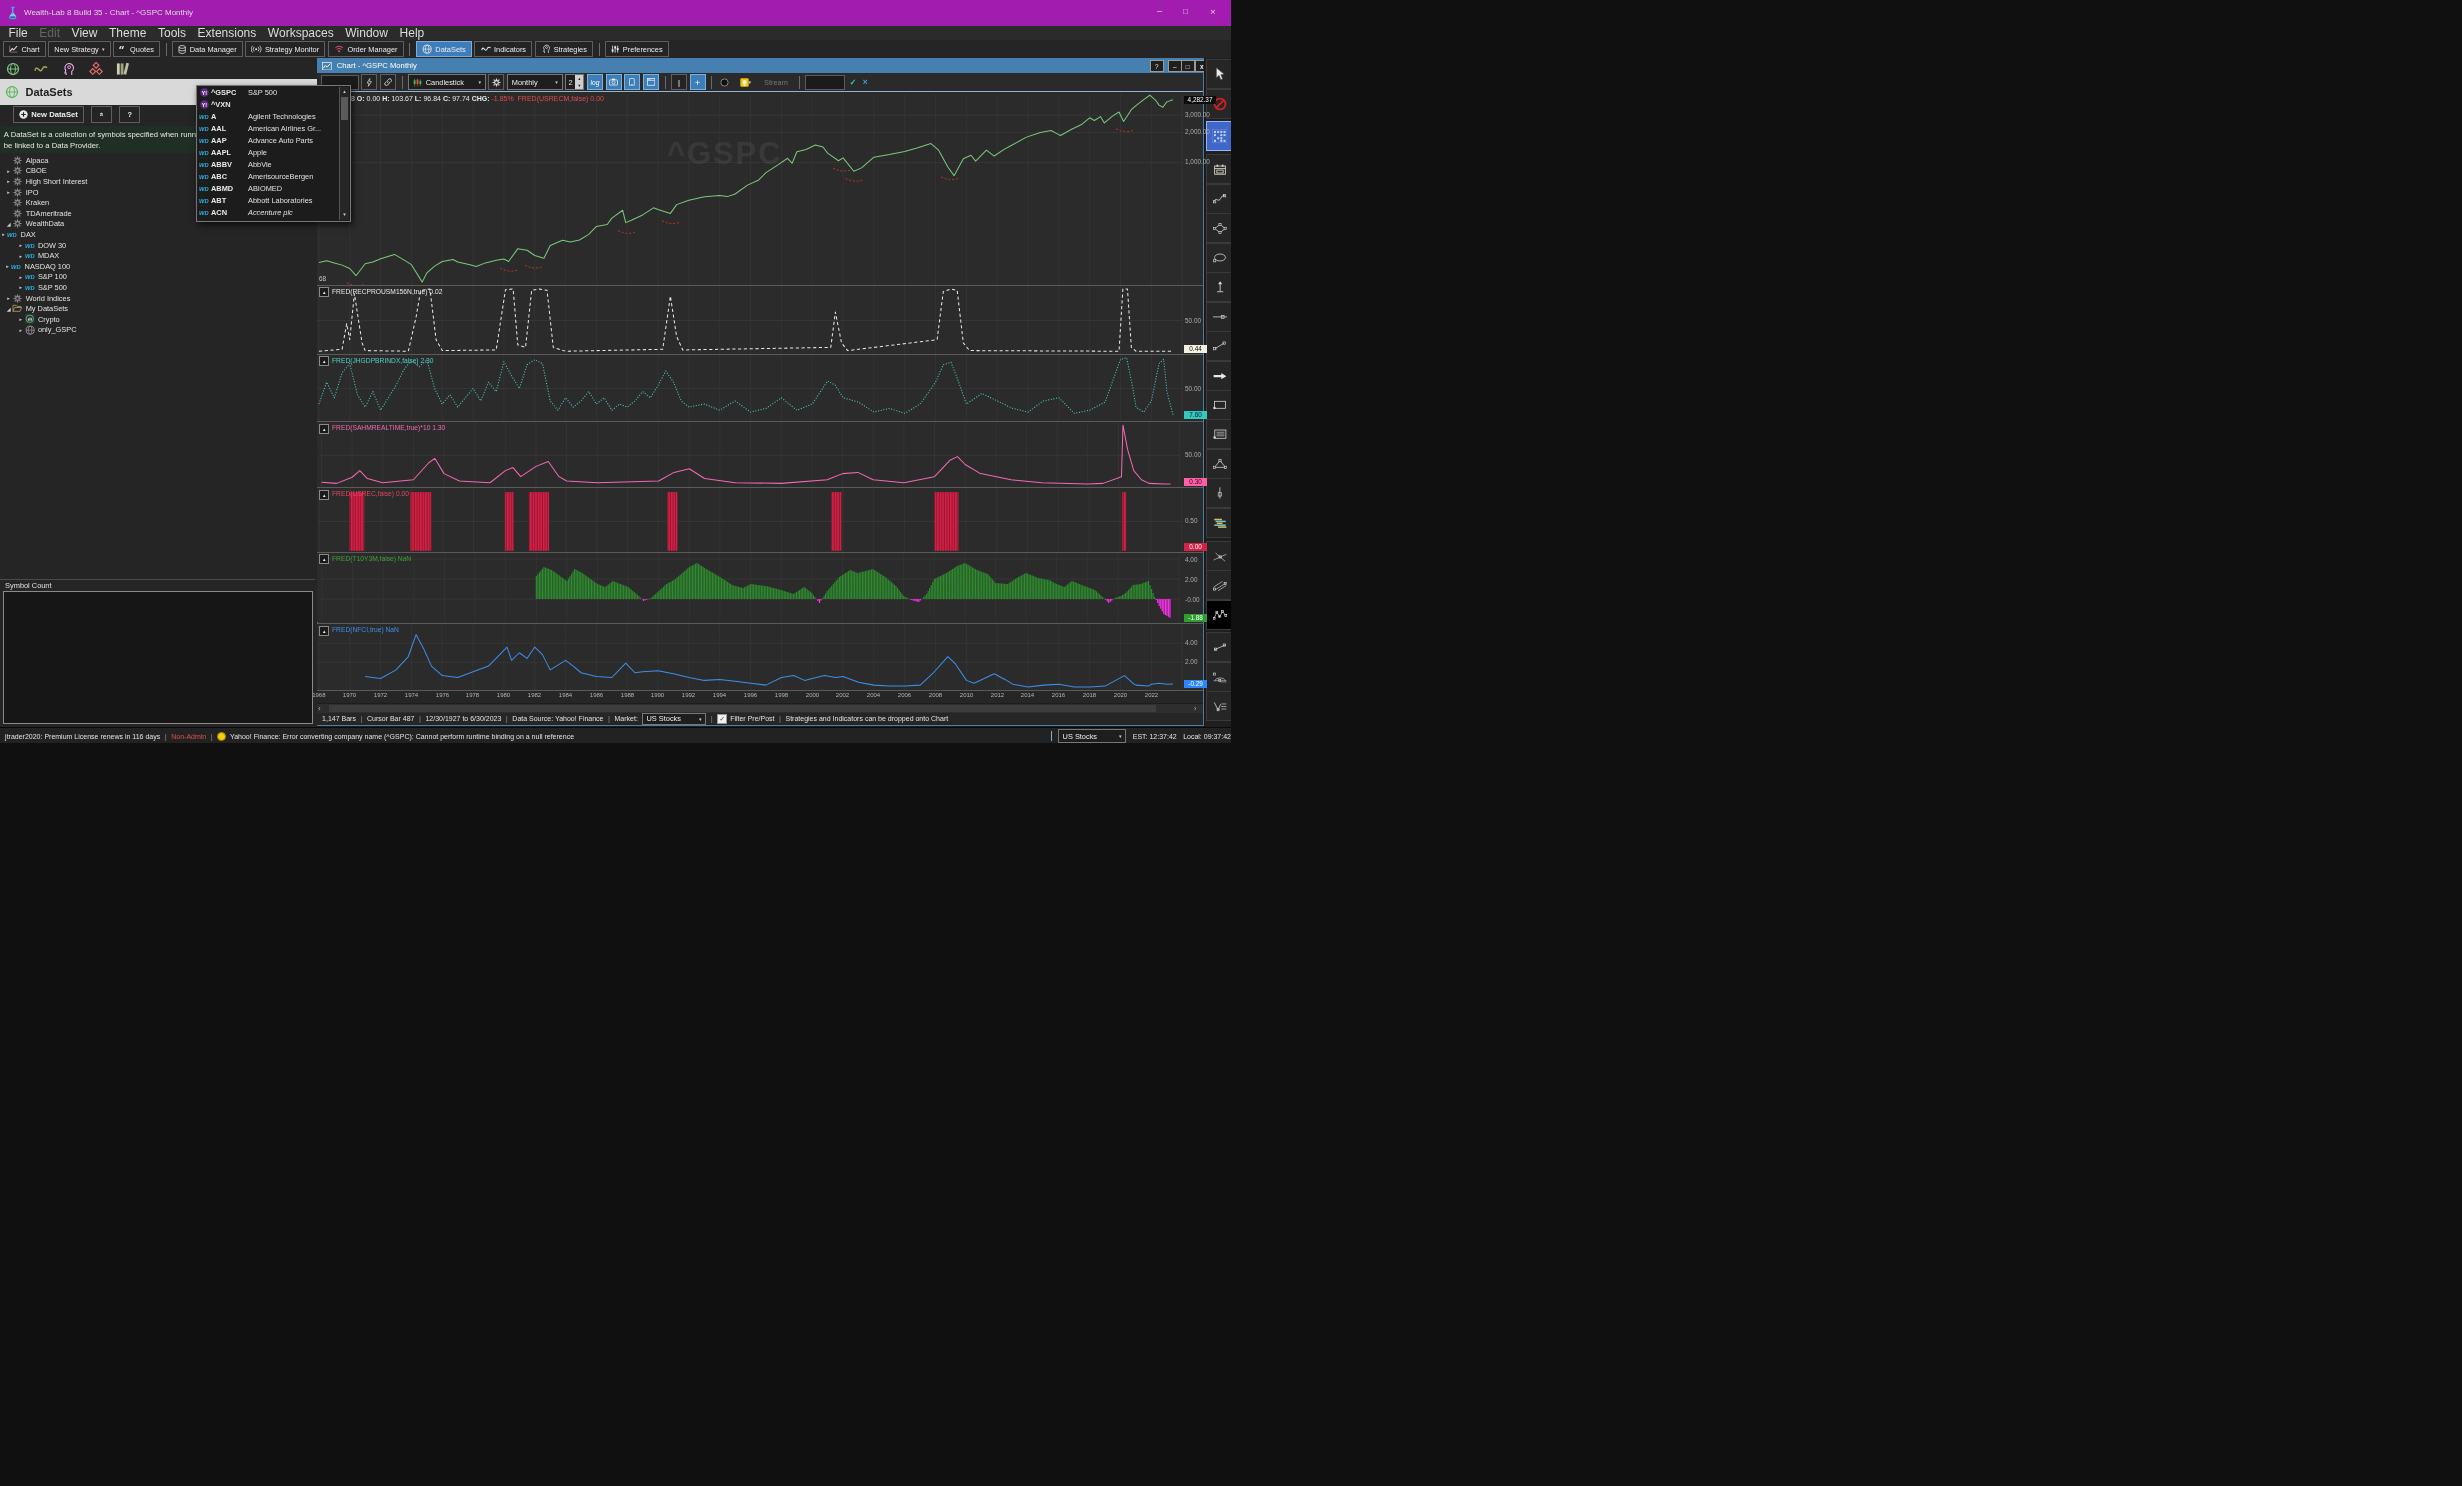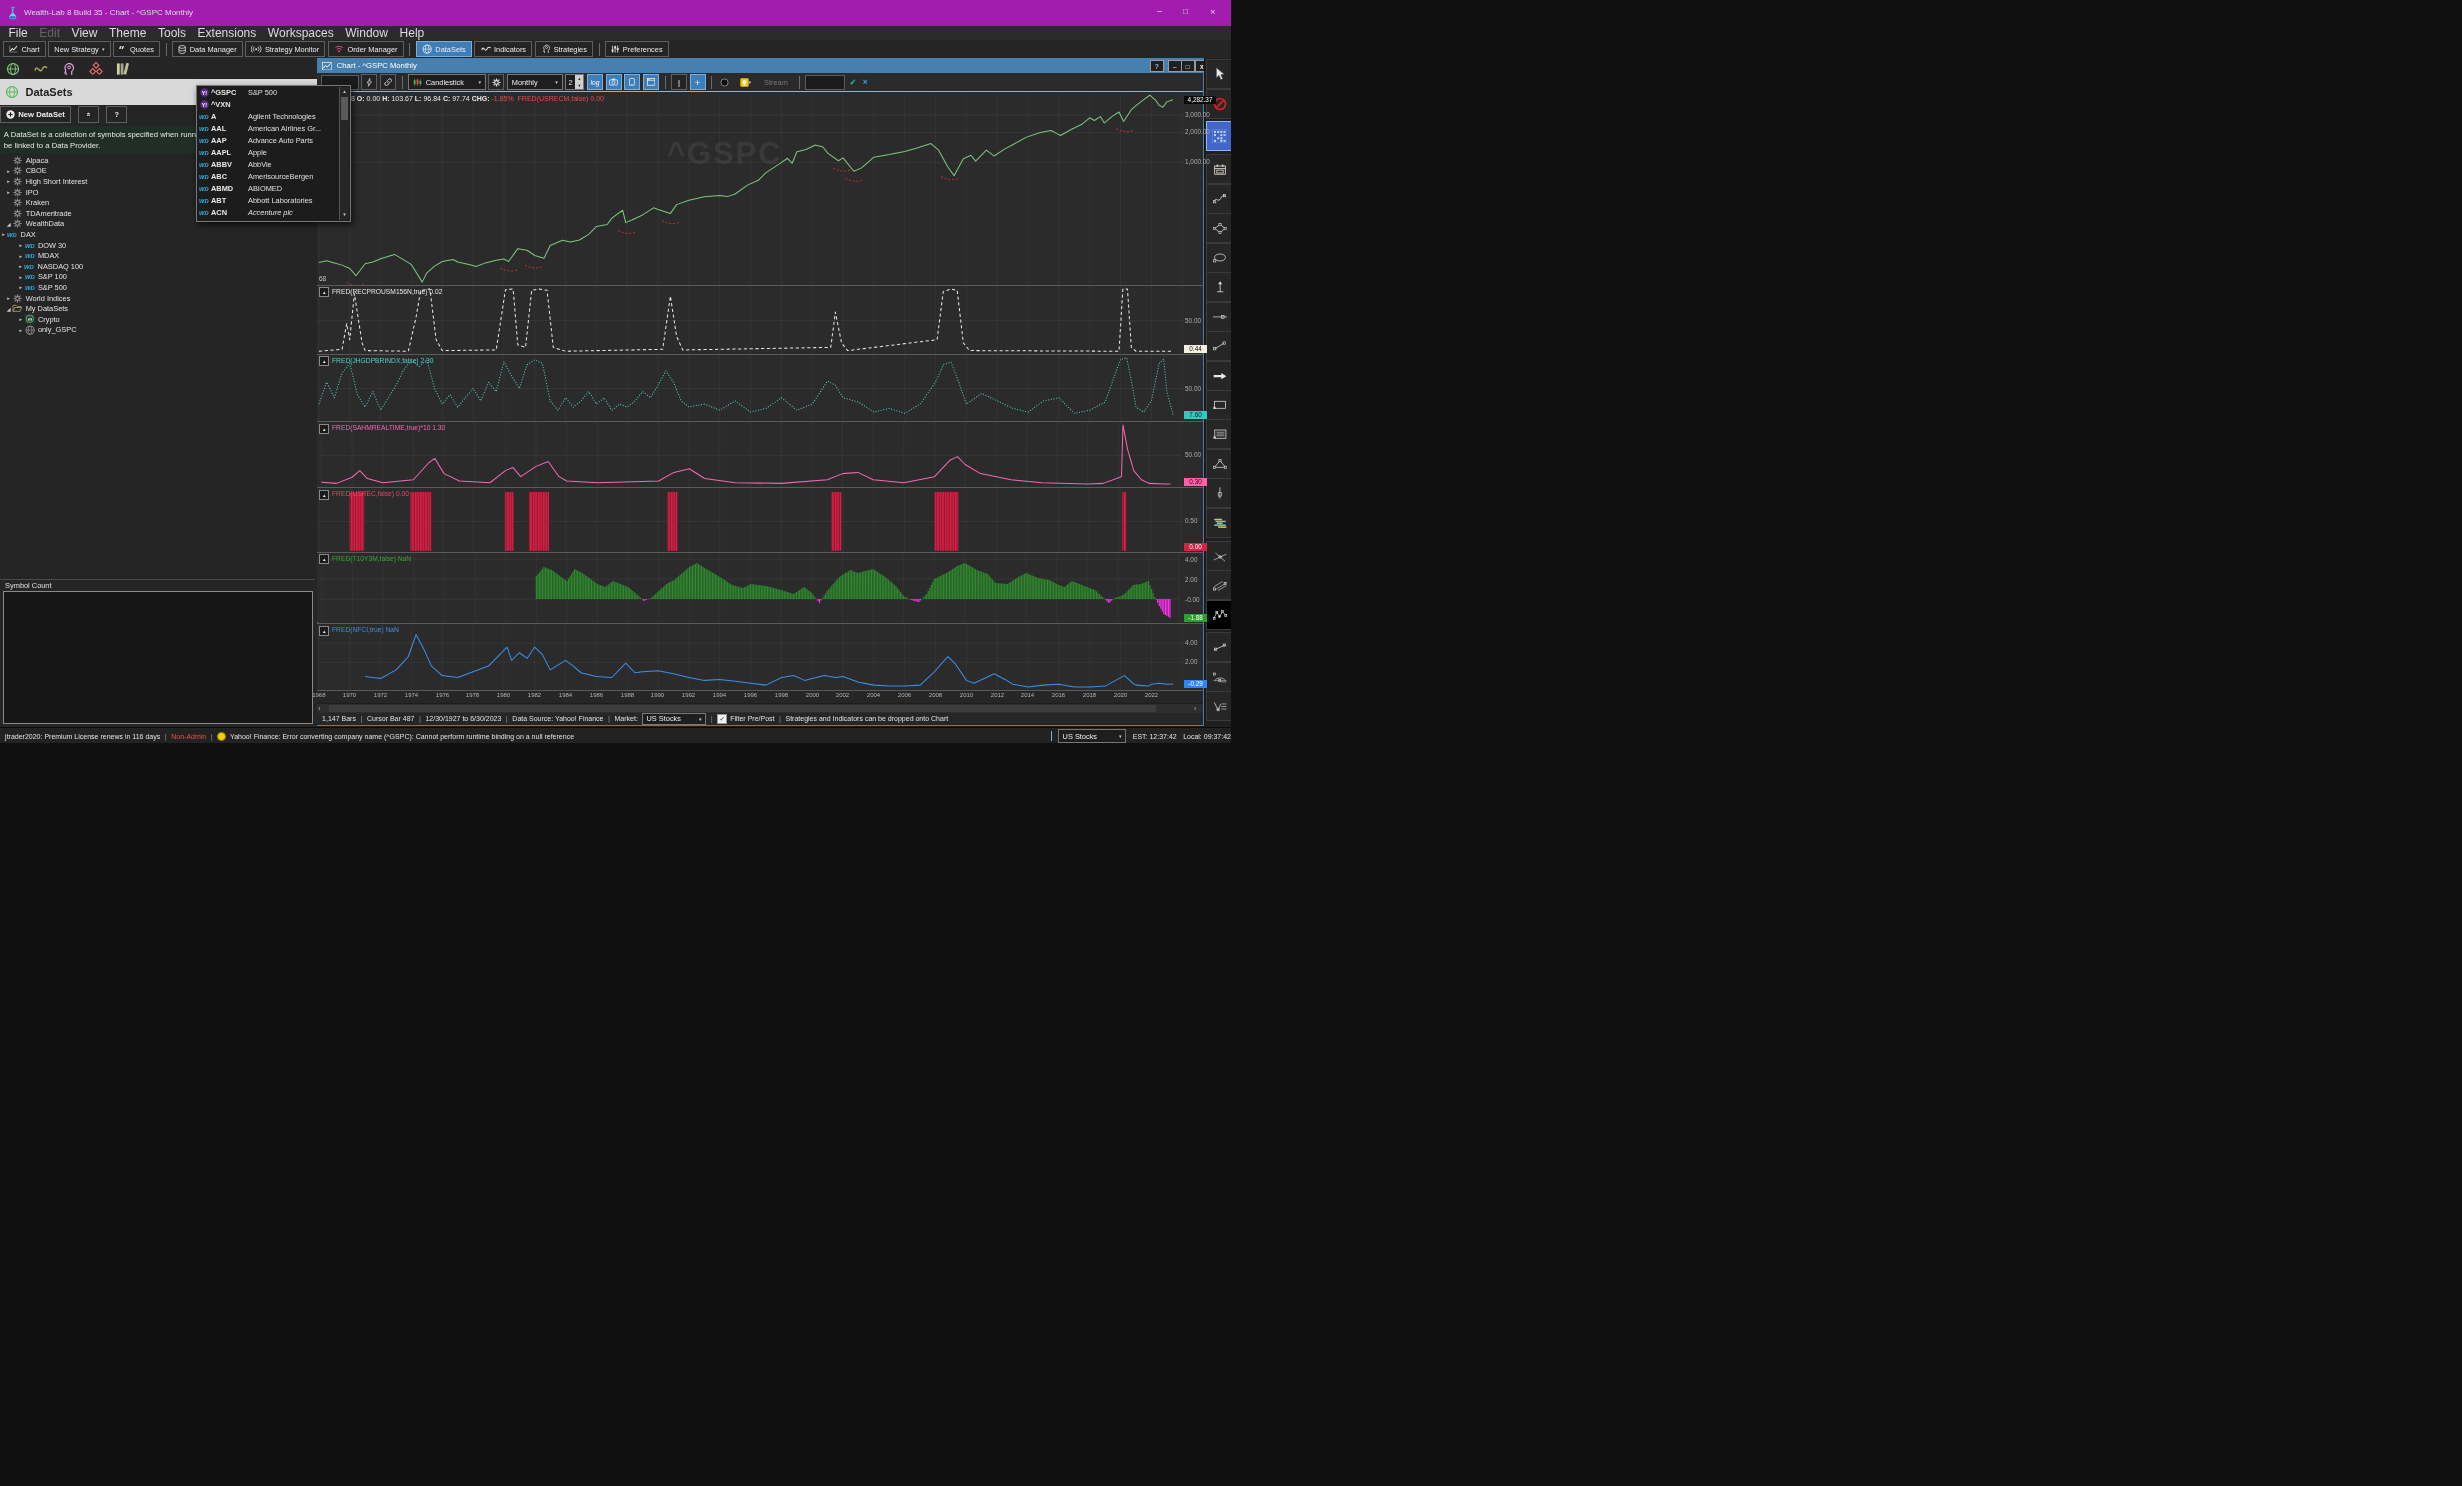--- a/index.html
+++ b/index.html
@@ -224,21 +224,21 @@
   <div class="abs ds-header flex" style="padding-left:5.1px;gap:6.4px">
     <span id="hdr-globe" style="display:flex">
         <svg width="14" height="14" viewBox="0 0 16 16">
           <circle cx="8" cy="8" r="6.3" fill="none" stroke="#5cb85c" stroke-width="1.4"></circle>
           <ellipse cx="8" cy="8" rx="2.8" ry="6.3" fill="none" stroke="#5cb85c" stroke-width="1.1"></ellipse>
           <line x1="1.7" y1="8" x2="14.3" y2="8" stroke="#5cb85c" stroke-width="1.1"></line>
         </svg>
       </span>
     <span style="font-size:11px;font-weight:bold">DataSets</span>
   </div>
-  <div class="abs flex" style="left:0;top:106px;gap:7px">
+  <div class="abs flex" style="left:13px;top:106px;gap:7px">
     <span class="btn" style="height:15.4px;font-weight:bold;font-size:7.7px">
       <span id="plus-circ" style="display:flex">
           <svg width="9" height="9" viewBox="0 0 14 14">
             <circle cx="7" cy="7" r="6.5" fill="#e8e8e8"></circle>
             <path d="M7 3.5 v7 M3.5 7 h7" stroke="#1f1f1f" stroke-width="1.8"></path>
           </svg>
         </span>
       <span>New DataSet</span>
       </span>
     <span class="btn" style="height:15.4px;width:9px;justify-content:center;font-size:7px;transform:none">
@@ -404,21 +404,21 @@
       </div>
       <div class="tree-row" style="padding-left: 17.3px;">
         <span class="tree-arrow">▸</span>
         <span class="tree-icon">
           <svg width="10.3" height="7" viewBox="0 0 16 11" style="font-size:11.5px">
             <text x="0" y="9.5" font-size="9" font-weight="bold" font-style="italic" fill="#2bb3e8">WD</text>
           </svg>
         </span>
         <span>MDAX</span>
       </div>
-      <div class="tree-row" style="padding-left: 17px;">
+      <div class="tree-row" style="padding-left: 4px;">
         <span class="tree-arrow">▸</span>
         <span class="tree-icon">
           <svg width="10.3" height="7" viewBox="0 0 16 11" style="font-size:11.5px">
             <text x="0" y="9.5" font-size="9" font-weight="bold" font-style="italic" fill="#2bb3e8">WD</text>
           </svg>
         </span>
         <span>NASDAQ 100</span>
       </div>
       <div class="tree-row" style="padding-left: 17.3px;">
         <span class="tree-arrow">▸</span>

